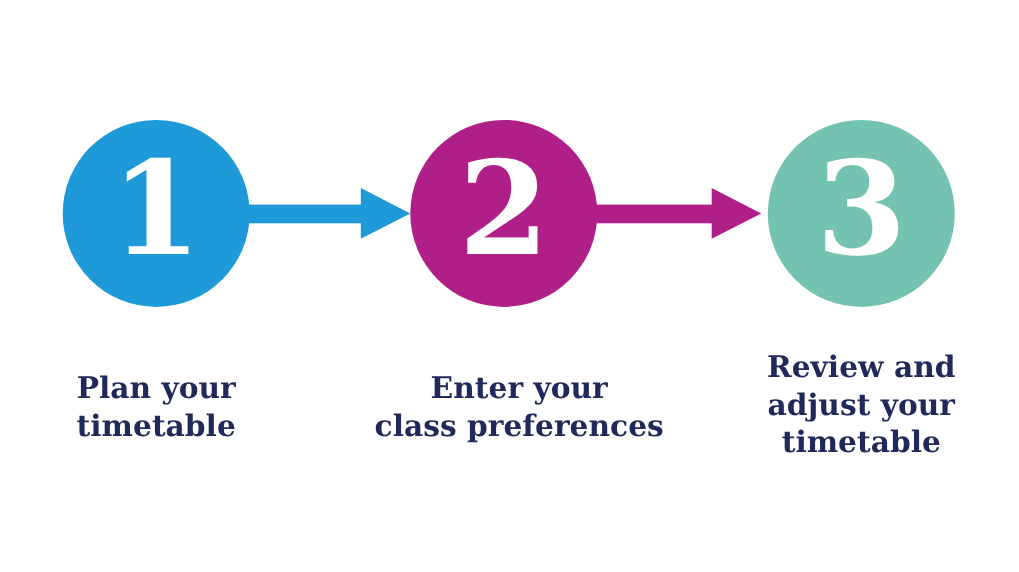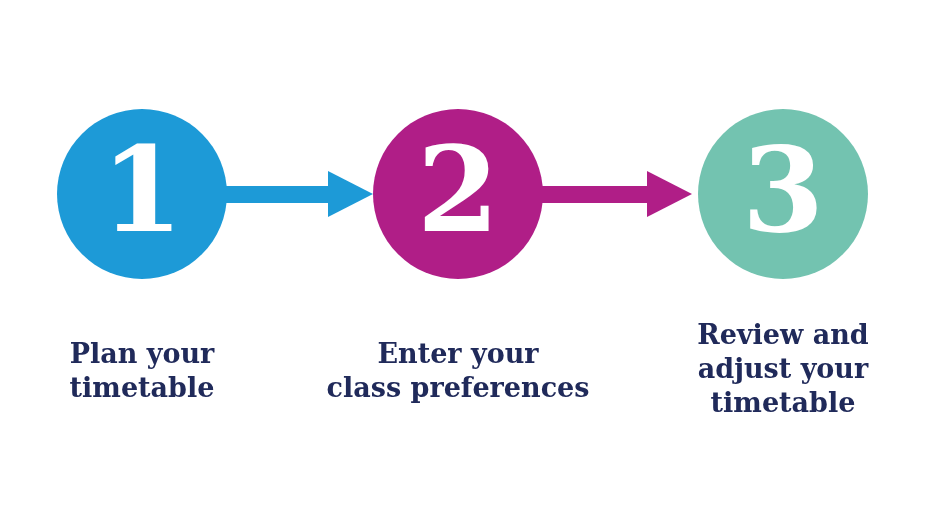--- a/index.html
+++ b/index.html
@@ -39,21 +39,21 @@
     position: absolute;
     width: 320px;
     text-align: center;
     font-weight: bold;
     font-size: 27px;
     line-height: 34px;
     color: #202a5a;
     white-space: pre-line;
   }
   .label-1 { left: -18px; top: 337px; }
-  .label-2 { left: 298px; top: 337px; text-align: center; }
+  .label-2 { left: 312px; top: 337px; text-align: center; }
   .label-3 { left: 623px; top: 318px; }
 
   .arrow {
     position: absolute;
     width: 152px;
     height: 46px;
     top: 171px;
   }
   .arrow-1 { left: 221px; }
   .arrow-2 { left: 540px; }

